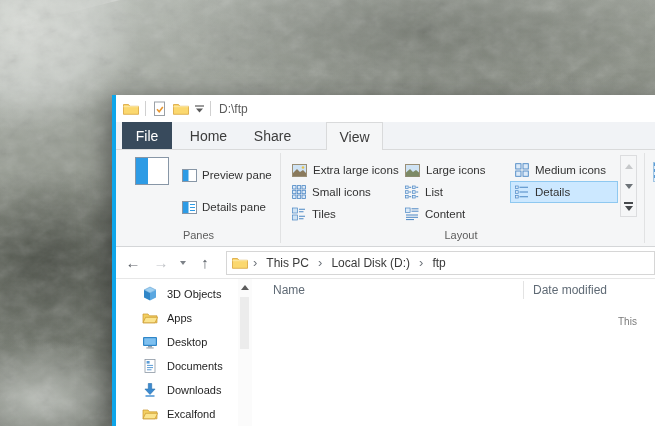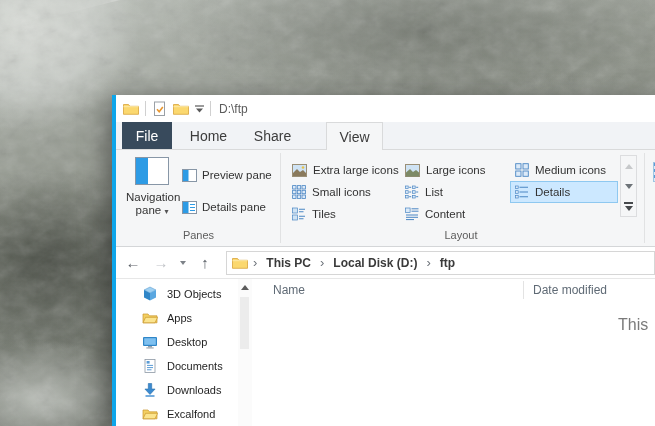--- a/index.html
+++ b/index.html
@@ -58,38 +58,38 @@
     background:repeating-linear-gradient(#5a9bd5 0 3px,#ddebf8 3px 6px);border:1px solid #9fc4e2;}
 
   
   .addressbar{height:32px;background:#fff;display:flex;align-items:center;
     border-bottom:1px solid #e7e7e7;flex:0 0 auto;padding-left:8px;gap:10px;}
   .nav-glyph{font-size:15px;color:#5a5f66;width:18px;text-align:center;}
   .nav-glyph.disabled{color:#c0c3c7;}
   .chevron-sm{width:0;height:0;border-left:3.5px solid transparent;border-right:3.5px solid transparent;border-top:4.5px solid #7d8288;}
   .addr-field{flex:1;height:24px;border:1px solid #d6d6d6;background:#fff;
     display:flex;align-items:center;padding-left:5px;gap:2px;font-size:12px;color:#3a3a3a;margin-left:2px;overflow:hidden;white-space:nowrap;}
-  .crumb{padding:0 4px;font-weight:bold;}
+  .crumb{padding:0 4px;}
   .crumb-sep{color:#6d737a;font-size:13px;padding:0 3px;}
 
   
   .content{flex:1;display:flex;background:#fff;overflow:hidden;}
   .sidebar{width:122px;flex:0 0 auto;padding-top:3px;}
   .side-item{height:24px;display:flex;align-items:center;gap:9px;padding-left:26px;font-size:11px;color:#1f1f1f;white-space:nowrap;}
   .navscroll{width:14px;flex:0 0 auto;background:#fbfbfb;position:relative;}
   .navscroll .up{position:absolute;left:3px;top:6px;width:0;height:0;
     border-left:4px solid transparent;border-right:4px solid transparent;border-bottom:5px solid #5a5a5a;}
   .navscroll .thumb{position:absolute;left:2px;top:18px;width:9px;height:52px;background:#ececec;}
 
   .filelist{flex:1;position:relative;overflow:hidden;}
   .colheaders{display:flex;height:22px;align-items:center;font-size:12px;color:#5f6a75;}
   .col-name{width:271px;padding-left:21px;}
   .col-div{width:1px;height:18px;background:#e3e3e3;}
   .col-date{padding-left:9px;white-space:nowrap;}
-  .empty-msg{position:absolute;left:366px;top:37px;font-size:16px;color:#7a7a7a;white-space:nowrap;}
+  .empty-msg{position:absolute;left:366px;top:37px;font-size:10px;color:#7a7a7a;white-space:nowrap;}
 </style>
 </head>
 <body>
 
 <div class="stage">
 
   <svg class="wallpaper" viewBox="0 0 655 426" preserveAspectRatio="none">
     <defs>
       <linearGradient id="wpbase" x1="0" y1="0" x2="0.35" y2="1">
         <stop offset="0" stop-color="#bcc1ba"></stop>
@@ -155,23 +155,20 @@
       <div class="tab tab-file">File</div>
       <div class="tab tab-plain">Home</div>
       <div class="tab tab-plain">Share</div>
       <div class="tab tab-selected">View</div>
     </div>
 
     <div class="ribbon">
 
       <div class="navpane-btn">
         <span class="navpane-icon"></span>
-        <div><span>Navigation</span><br>
-        <span>pane</span>
-        <span class="ribbon-arrow">▾</span></div>
       </div>
       <div class="pane-btn" style="top:15px;">
         <svg class="licon" width="15" height="13">
             <rect x=".5" y=".5" width="14" height="12" fill="#fff" stroke="#8796a6"></rect>
             <rect x="1" y="1" width="5.5" height="11" fill="#2d9be5"></rect>
           </svg>
         <span>Preview pane</span>
       </div>
       <div class="pane-btn" style="top:47px;">
         <svg class="licon" width="15" height="13">

